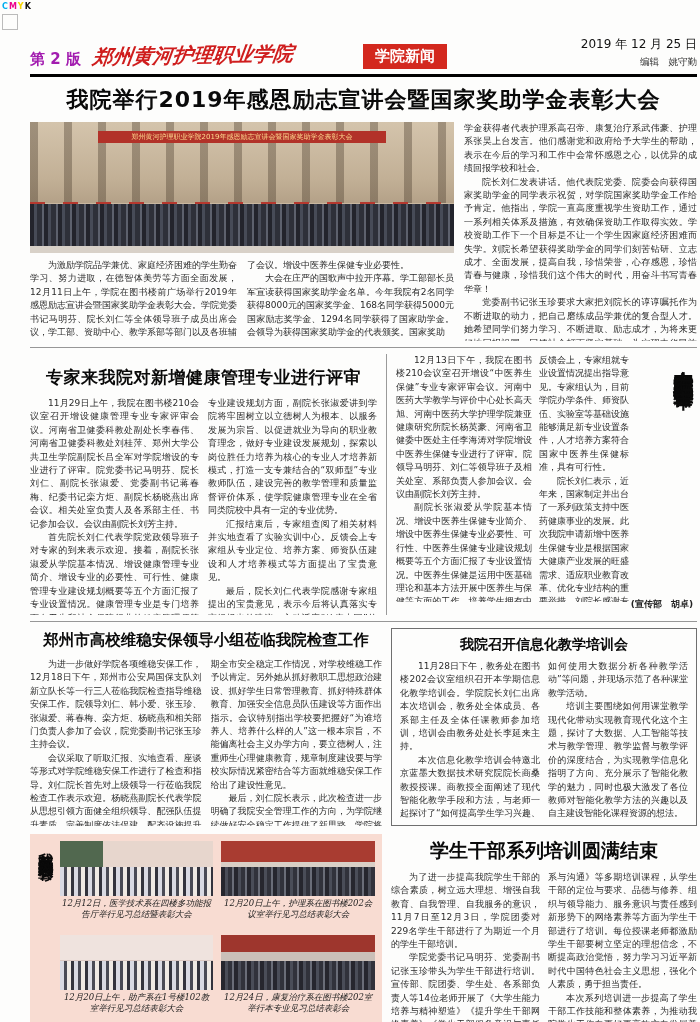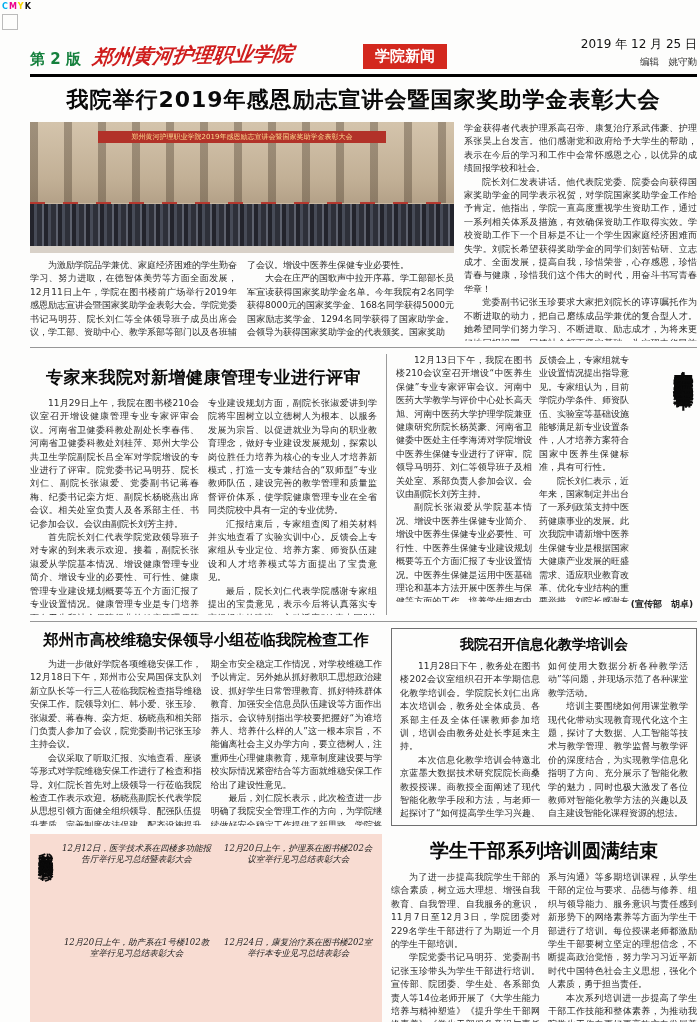--- a/index.html
+++ b/index.html
@@ -4,21 +4,21 @@
 <style>
   html,body{margin:0;padding:0;background:#dedede;}
   .page{position:relative;width:700px;height:1022px;background:#fdfdfc;box-sizing:border-box;
         padding:10px 3px 0 30px;font-family:"DejaVu Sans",sans-serif;color:#222;overflow:hidden;}
   
   .regmarks{position:absolute;top:2px;left:2px;font-size:8px;font-weight:bold;letter-spacing:1px;}
   .regmarks .c{color:#00aeef}.regmarks .m{color:#ec008c}.regmarks .y{color:#f5d400}.regmarks .k{color:#111}
   .regbox{position:absolute;border:1px solid #bbb;width:14px;height:14px;}
   
   .masthead{display:flex;align-items:flex-end;margin-top:26px;}
-  .page-label{font-size:15px;font-weight:bold;color:#15803d;white-space:nowrap;}
+  .page-label{font-size:15px;font-weight:bold;color:#a21caf;white-space:nowrap;}
   .paper-name{font-family:"DejaVu Serif",serif;font-style:italic;font-weight:bold;font-size:20px;
               color:#cf1d1d;margin-left:12px;transform:skewX(-8deg) rotate(-1deg);white-space:nowrap;}
   .badge{background:#d3281e;color:#fff;font-size:15px;font-weight:bold;padding:3px 12px;margin-left:70px;white-space:nowrap;}
   .datebox{margin-left:auto;text-align:right;}
   .date{font-size:12px;color:#111;}
   .editor{font-size:9.5px;color:#333;margin-top:3px;font-family:Liberation Mono, monospace;}
   .mast-rule{border:none;border-top:3px solid #000;margin:5px 0 0 0;}
   
   .hl{font-weight:bold;color:#0a0a0a;text-align:center;}
   .body-text{font-size:9px;line-height:13.4px;text-align:justify;color:#2b2b2b;}
@@ -67,21 +67,21 @@
   .a4-body .col{flex:1;height:168px;}
   .a5{flex:1;border:1px solid #6f6f6f;padding:5px 8px 4px 8px;box-sizing:border-box;}
   .a5-hl{font-size:14px;margin:2px 0 6px 0;}
   .a5-body{display:flex;gap:8px;}
   .a5-body .col{flex:1;height:158px;}
   
   .row4{display:flex;gap:9px;margin-top:8px;}
   .fb{width:352px;flex:none;background:#f8dcd2;padding:7px;box-sizing:border-box;display:flex;gap:7px;height:198px;}
   .fb-title{writing-mode:vertical-rl;font-size:15px;font-weight:bold;line-height:1.05;letter-spacing:1px;color:#0a0a0a;}
   .fb-grid{flex:1;display:grid;grid-template-columns:1fr 1fr;gap:4px 8px;}
-  .fb-cell{display:flex;flex-direction:row;}
+  .fb-cell{display:flex;flex-direction:column;}
   .fb-photo{height:55px;position:relative;overflow:hidden;flex:none;}
   .fb-cap{font-family:"DejaVu Serif",serif;font-style:italic;font-size:8.5px;line-height:11px;
           text-align:center;margin-top:2px;color:#222;}
   .crowd{position:absolute;left:0;right:0;bottom:0;height:52%;
     background:repeating-linear-gradient(90deg,#26262e 0 4px,#4a4d58 4px 7px,#31323b 7px 11px,#6a6d78 11px 13px);}
   .crowd.light{background:repeating-linear-gradient(90deg,#d9d9e2 0 4px,#4a4a55 4px 7px,#efe9e4 7px 11px,#33333d 11px 14px);}
   .ph1{background:linear-gradient(90deg,#51684f 0 28%,#e7d6cd 28% 100%);}
   .ph2{background:linear-gradient(180deg,#a93c31 0 38%,#d9cfc6 38% 100%);}
   .ph3{background:linear-gradient(180deg,#efe3de 0 45%,#dcc9c4 45% 100%);}
   .ph4{background:linear-gradient(180deg,#9e362d 0 30%,#cabfb8 30% 55%,#bdb4ae 55% 100%);}

